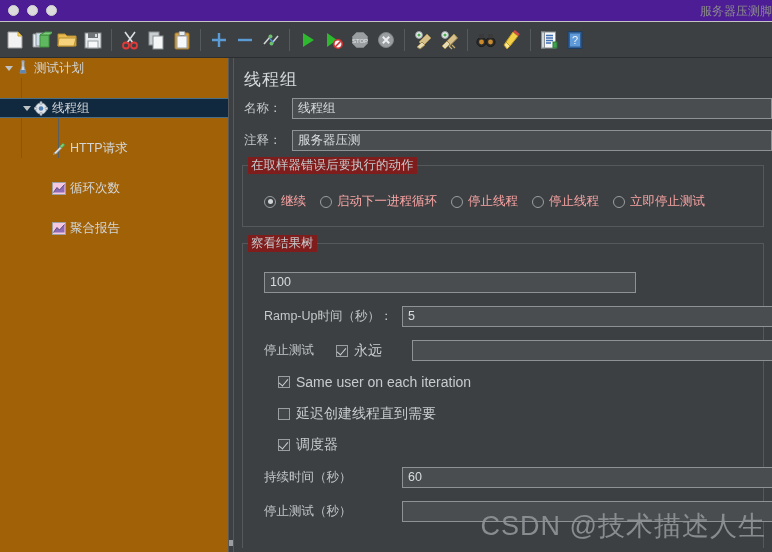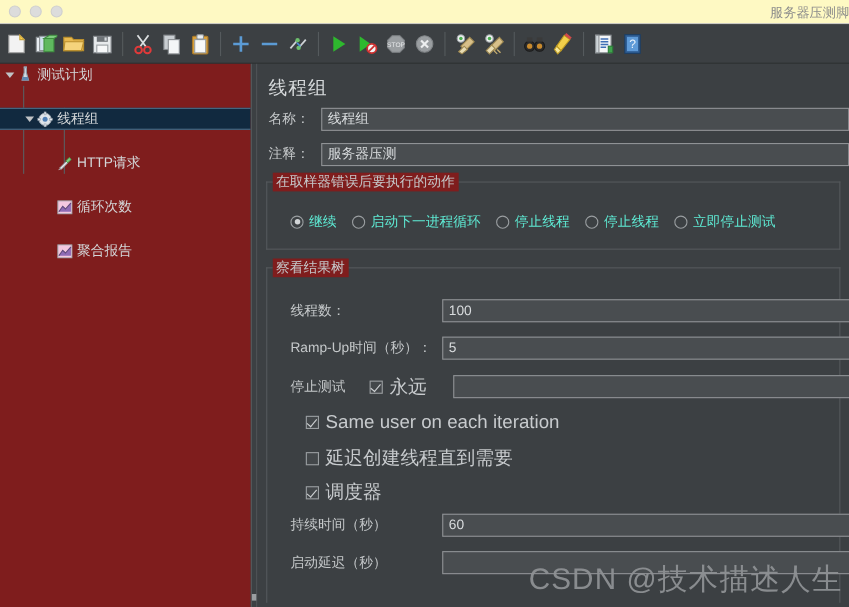--- a/index.html
+++ b/index.html
@@ -8,21 +8,21 @@
     background:#3c4043;
     font-family:"Liberation Sans","DejaVu Sans",sans-serif;
     font-size:12px;color:#c8cbce;
     -webkit-font-smoothing:antialiased;
   }
   .app{position:relative;width:772px;height:552px;}
 
   
   .titlebar{
     position:absolute;left:0;top:0;width:772px;height:22px;
-    background:#fef9c3;border-bottom:1px solid #c4c4c4;
+    background:#4c1d95;border-bottom:1px solid #c4c4c4;
     display:flex;align-items:center;box-sizing:border-box;
   }
   .lights{display:flex;gap:8px;padding-left:8px;}
   .light{width:11px;height:11px;border-radius:50%;background:#dcdcdc;border:1px solid #cfcfcf;box-sizing:border-box;}
   .title-text{
     position:absolute;right:0;top:0;height:22px;line-height:22px;
     font-size:12px;color:#8c8c8c;white-space:nowrap;padding-right:0px;
   }
 
   
@@ -34,21 +34,21 @@
   .tb-btn{
     width:26px;height:30px;display:flex;align-items:center;justify-content:center;
     position:relative;
   }
   .tb-sep{width:1px;height:22px;background:#555a5d;margin:0 5px;}
   .ico{display:block;}
 
   
   .tree{
     position:absolute;left:0;top:58px;width:228px;height:494px;
-    background:#7f1d1d;overflow:hidden;box-sizing:border-box;
+    background:#a16207;overflow:hidden;box-sizing:border-box;
   }
   .trow{
     height:20px;display:flex;align-items:center;position:relative;
     box-sizing:border-box;padding-left:2px;white-space:nowrap;
   }
   .trow.sel{background:#11293f;border-top:1px solid #4a6d88;border-bottom:1px solid #4a6d88;}
   .tw{width:14px;height:20px;display:flex;align-items:center;justify-content:center;}
   .arrow{width:0;height:0;border-left:4.5px solid #c0c3c6;border-top:3.5px solid transparent;border-bottom:3.5px solid transparent;}
   .arrow.down{border-left:4px solid transparent;border-right:4px solid transparent;border-top:5px solid #c0c3c6;border-bottom:0;}
   .tlbl{font-size:12.5px;color:#d3d6d8;padding-left:4px;}
@@ -89,34 +89,34 @@
   
   .radios{position:absolute;display:flex;align-items:center;}
   .radio-item{display:flex;align-items:center;margin-right:14px;white-space:nowrap;}
   .radio{
     width:12px;height:12px;border-radius:50%;border:1px solid #9a9ea1;
     box-sizing:border-box;margin-right:5px;position:relative;background:#3c4043;
   }
   .radio.on::after{
     content:"";position:absolute;left:2.5px;top:2.5px;width:5px;height:5px;border-radius:50%;background:#d2d5d7;
   }
-  .radio-lbl{font-size:12.5px;color:#5eead4;}
+  .radio-lbl{font-size:12.5px;color:#fca5a5;}
 
   
   .cbrow{position:absolute;display:flex;align-items:center;}
   .cbox{
     width:12px;height:12px;border:1px solid #9a9ea1;background:#43474a;
     box-sizing:border-box;margin-right:6px;position:relative;
   }
   .cbox.on::after{
     content:"";position:absolute;left:2px;top:0px;width:4px;height:8px;
     border-right:1.6px solid #cdd0d2;border-bottom:1.6px solid #cdd0d2;
     transform:rotate(40deg);
   }
-  .cb-lbl{font-size:17px;color:#c8cbce;white-space:nowrap;}
+  .cb-lbl{font-size:14px;color:#c8cbce;white-space:nowrap;}
 
   .watermark{
     position:absolute;right:6px;bottom:8px;font-size:27px;color:#8e9194;
     opacity:.95;white-space:nowrap;letter-spacing:1px;
   }
 </style>
 </head>
 <body>
 
 <div class="app">
@@ -432,21 +432,20 @@
     </div>
 
     <div class="group" style="left:8px;top:185px;width:522px;height:305px;">
       <div class="gline-t" style="width:6px;"></div>
       <div class="gline-t2" style="left:62px;right:0;"></div>
       <div class="gline-l" style="height:305px;"></div>
       <div class="gline-r" style="height:305px;"></div>
       <div class="gtitle">察看结果树</div>
 
       <div class="frow" style="left:22px;top:29px;">
-        <span class="flabel" style="width:138px;">线程数：</span>
         <span class="finput" style="width:372px;">100</span>
       </div>
 
       <div class="frow" style="left:22px;top:63px;">
         <span class="flabel" style="width:138px;">Ramp-Up时间（秒）：</span>
         <span class="finput" style="width:372px;">5</span>
       </div>
 
       <div class="frow" style="left:22px;top:97px;">
         <span class="flabel" style="width:72px;">停止测试</span>
@@ -469,21 +468,21 @@
         <span class="cbox on"></span>
         <span class="cb-lbl">调度器</span>
       </div>
 
       <div class="frow" style="left:22px;top:224px;">
         <span class="flabel" style="width:138px;">持续时间（秒）</span>
         <span class="finput" style="width:372px;">60</span>
       </div>
 
       <div class="frow" style="left:22px;top:258px;">
-        <span class="flabel" style="width:138px;">启动延迟（秒）</span>
+        <span class="flabel" style="width:138px;">停止测试（秒）</span>
         <span class="finput" style="width:372px;"></span>
       </div>
 
     </div>
 
     <div class="watermark">CSDN @技术描述人生</div>
 
   </div>
 
 </div>

